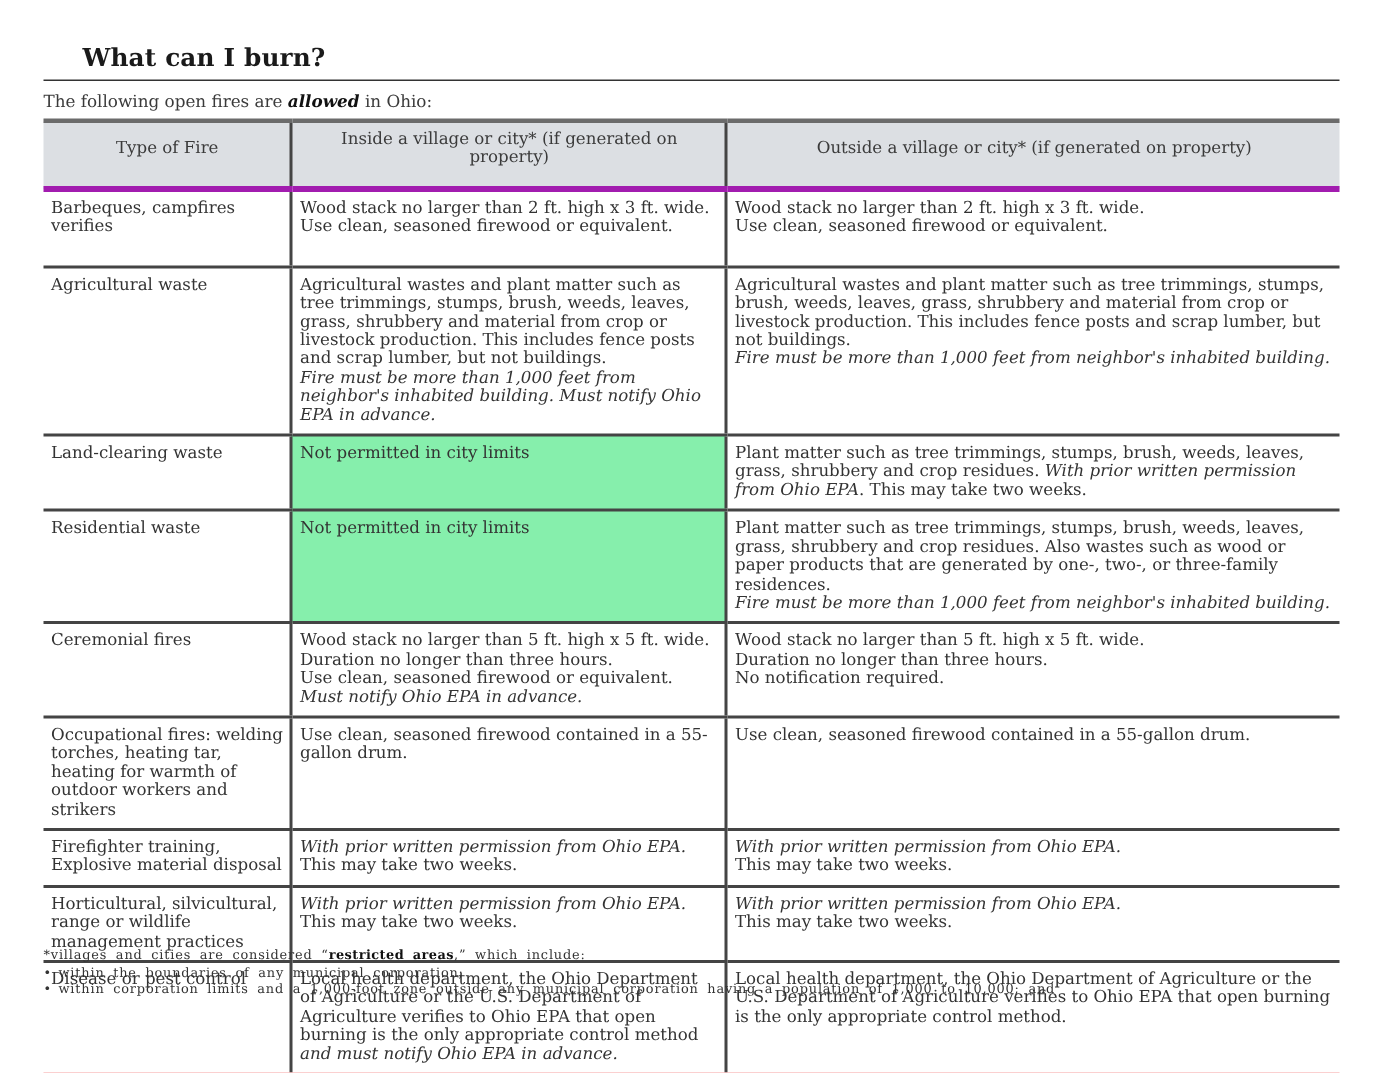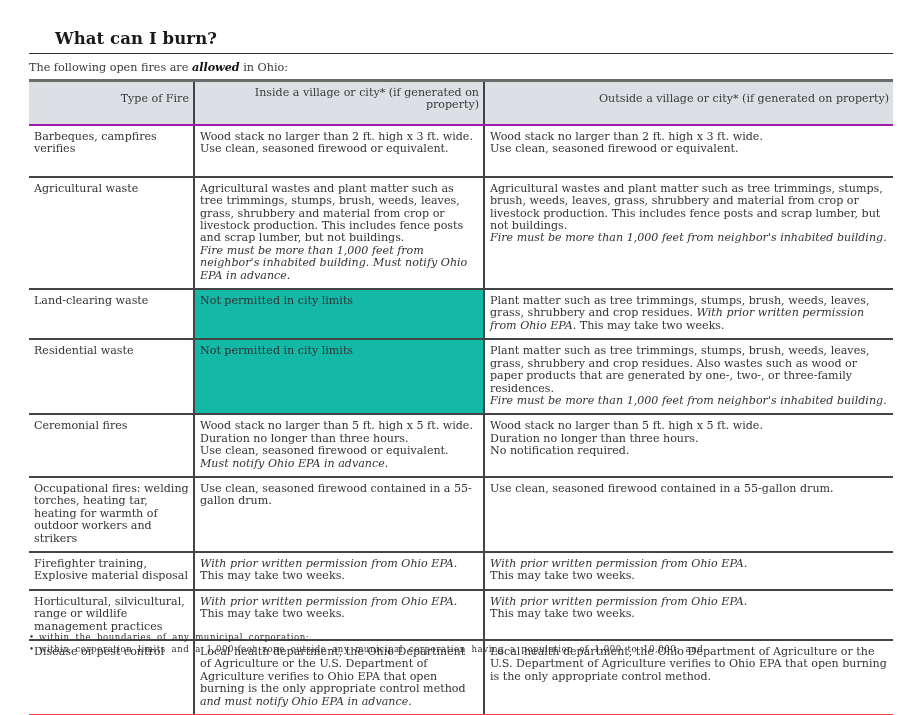--- a/index.html
+++ b/index.html
@@ -9,25 +9,25 @@
            color:#1a1a1a; letter-spacing:0.1px;margin-left:26px; }
   .title-rule { position:absolute; left:29px; top:53px; width:864px; height:0; border-top:1.5px solid #333; }
   .intro { position:absolute; left:29px; top:60px; font-size:11.2px; color:#3a3a3a; }
   .intro em { font-weight:bold; font-style:italic; color:#111; }
 
   table.fires { position:absolute; left:29px; top:79px; width:864px; border-collapse:collapse;
                 table-layout:fixed; font-size:11.1px; line-height:12.4px; color:#333; }
   table.fires col.c1 { width:165px; }
   table.fires col.c2 { width:290px; }
   table.fires col.c3 { width:409px; }
-  table.fires th { background:#dcdfe3; font-weight:normal; text-align:right; padding:5px 4px 12px 5px;
-                   border-top:3px solid #6b6b6b; border-bottom:2px solid #a21caf; height:14px; color:#3a3a3a; }
+  table.fires th { background:#dcdfe3; font-weight:normal; text-align:center; padding:5px 4px 12px 5px;
+                   border-top:3px solid #6b6b6b; border-bottom:4px solid #a21caf; height:14px; color:#3a3a3a; }
   table.fires th + th, table.fires td + td { border-left:2px solid #444; }
   table.fires td { vertical-align:top; padding:5px 4px 6px 5px; border-bottom:2px solid #444; }
-  table.fires td.gray { background:#14b8a6; }
+  table.fires td.gray { background:#86efac; }
   table.fires tr.last td { border-bottom:2px solid #ef4444; }
   .it { font-style:italic; }
   .line { display:block; }
 
   .notes { position:absolute; left:29px; top:632px; font-size:8.6px; line-height:11.5px;
            color:#333; letter-spacing:0.55px; word-spacing:2.5px; }
   .notes b { font-weight:bold; color:#111; letter-spacing:0.3px; }
   .notes .sans { font-family:"Liberation Sans", sans-serif; letter-spacing:0.1px; word-spacing:1px; }
   .bullet { display:inline-block; width:10px; }
 </style>
@@ -136,15 +136,16 @@
 
     <tr class="last" style="height:70px">
       <td>Disease or pest control</td>
       <td><span>Local health department, the Ohio Department of Agriculture or the U.S. Department of Agriculture verifies to Ohio EPA that open burning is the only appropriate control method </span><span class="it">and must notify Ohio EPA in advance.</span></td>
       <td>Local health department, the Ohio Department of Agriculture or the U.S. Department of Agriculture verifies to Ohio EPA that open burning is the only appropriate control method.</td>
     </tr>
   </tbody>
 </table>
 
 <div class="notes">
+  <div><span>*villages and cities are considered “</span><b>restricted areas</b><span>,” which include:</span></div>
   <div><span class="bullet">•</span><span>within the boundaries of any municipal corporation;</span></div>
   <div><span class="bullet">•</span><span>within corporation limits and a 1,000-foot zone outside any municipal corporation having a population of 1,000 to 10,000; and</span></div>
 </div>
 
 </body></html>

